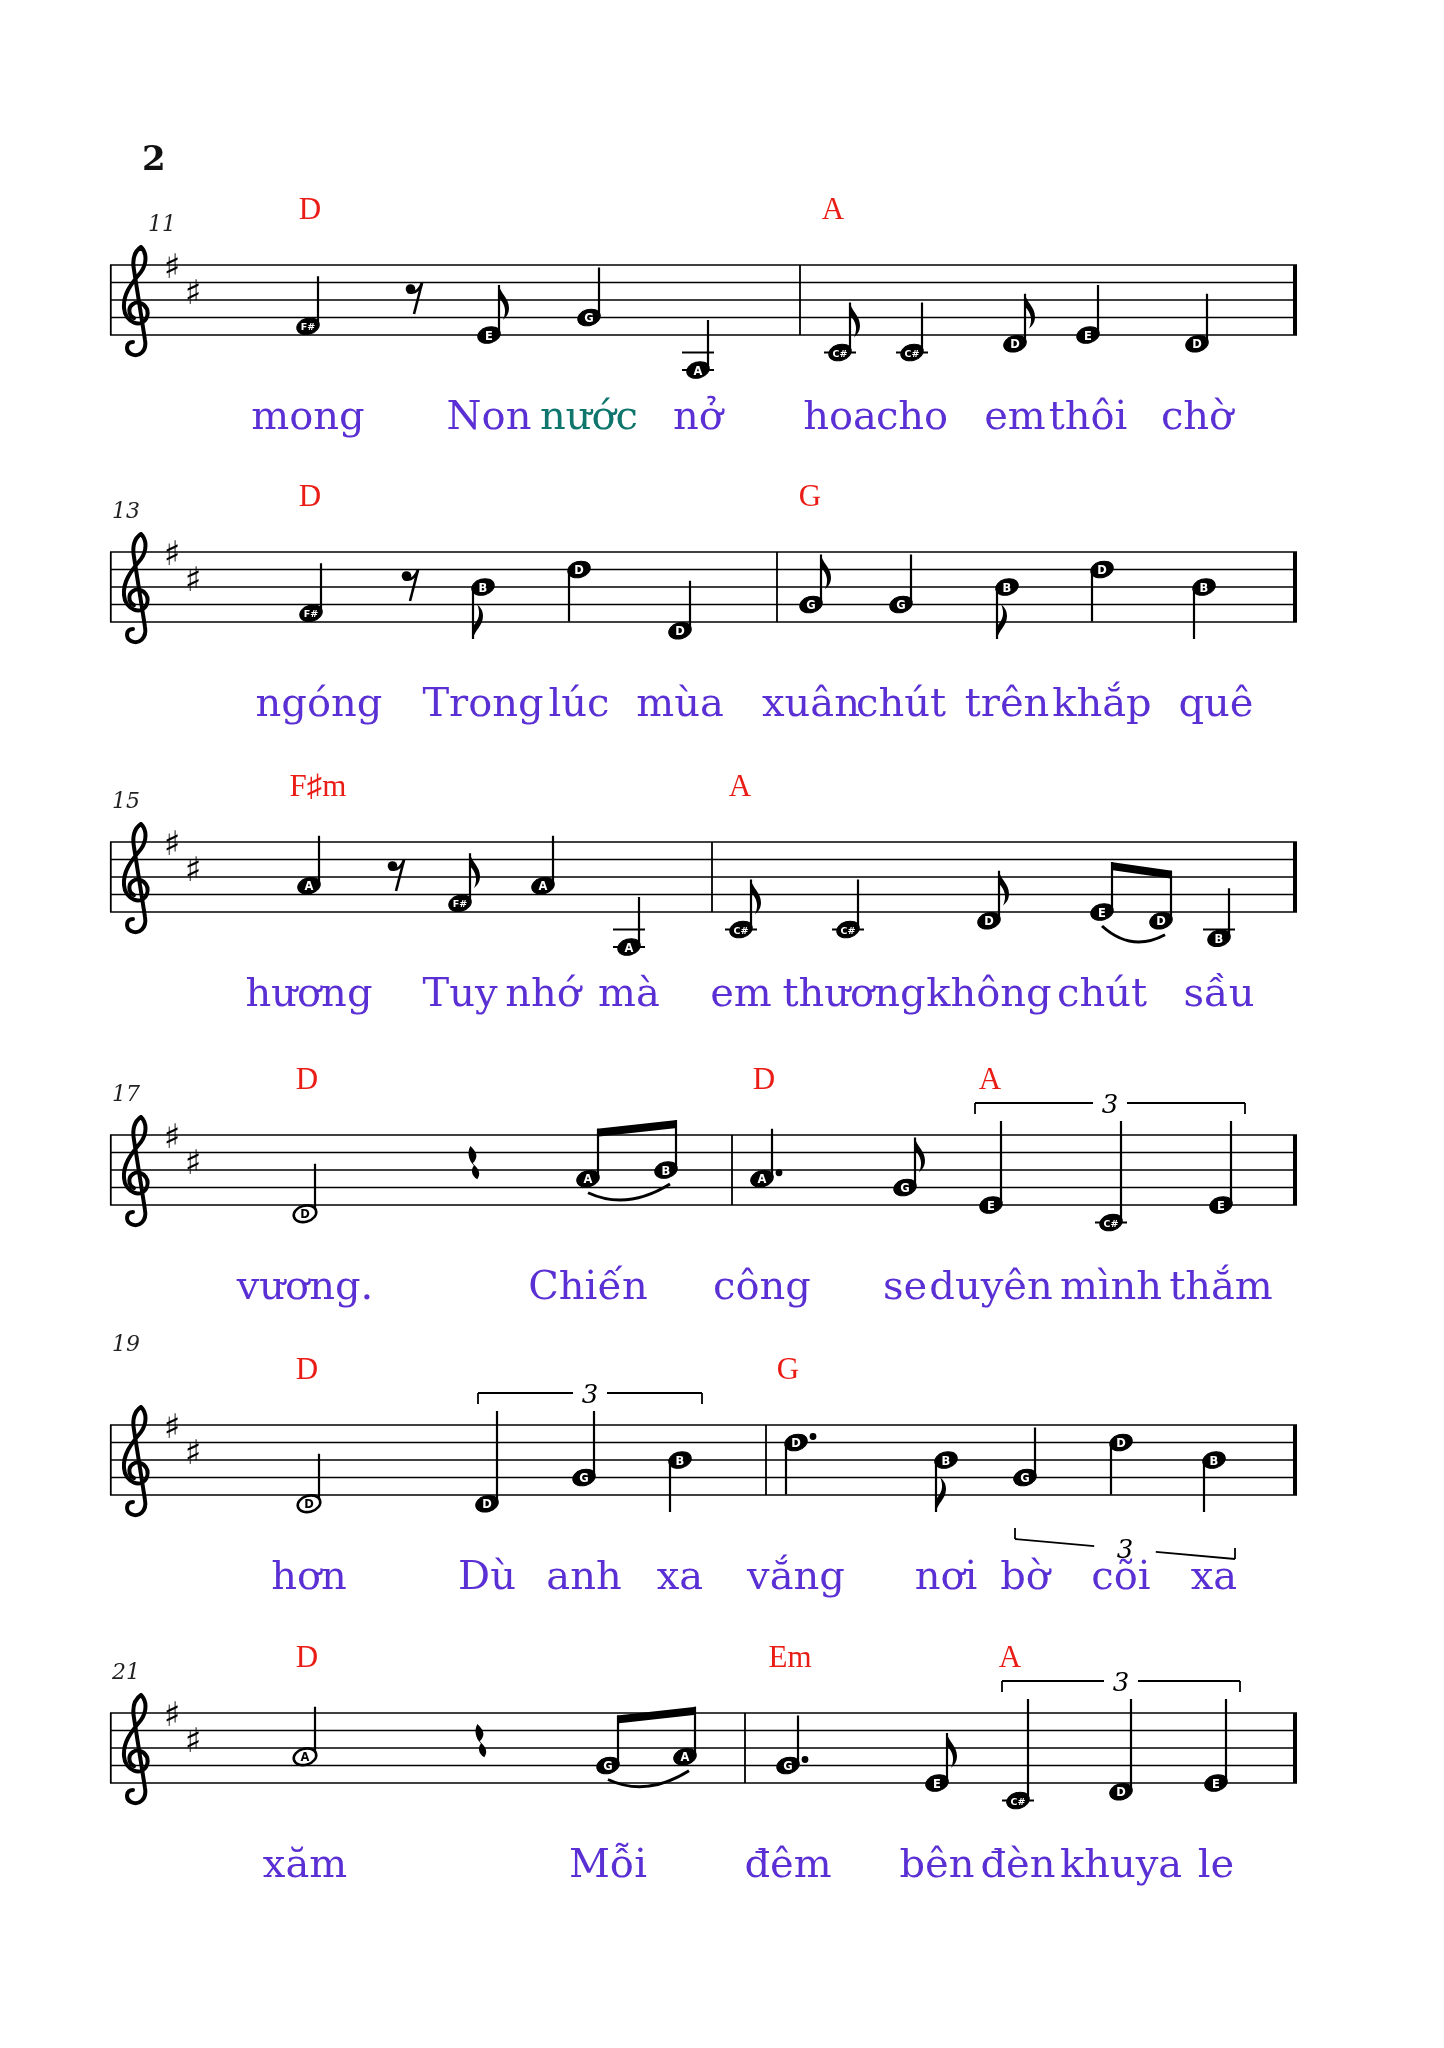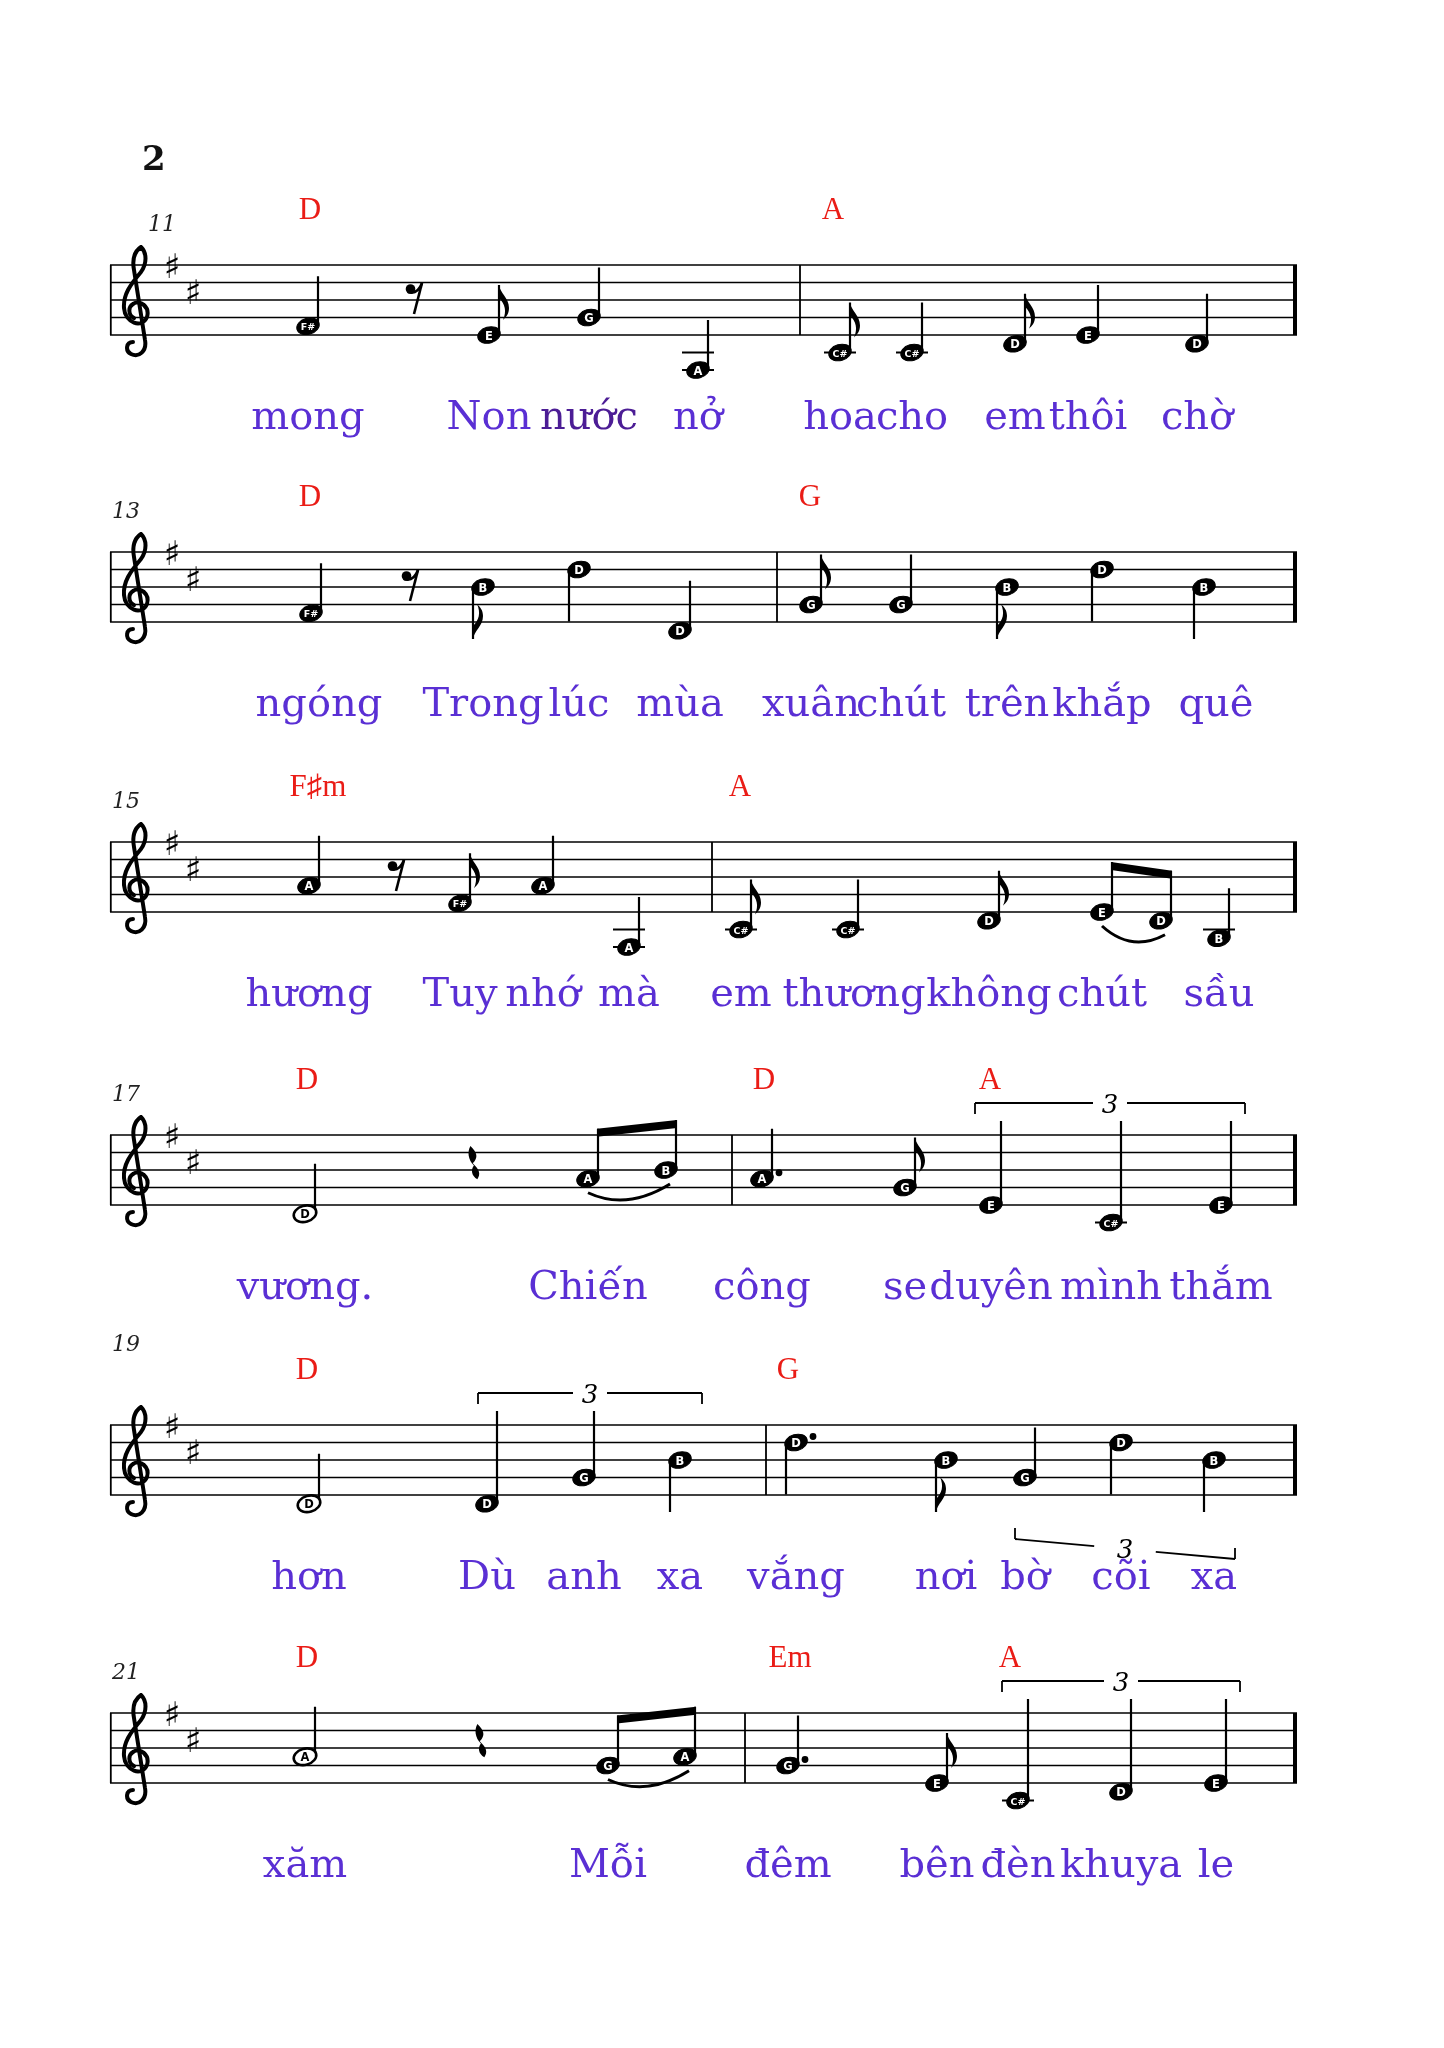--- a/index.html
+++ b/index.html
@@ -334,21 +334,21 @@
           <text x="1121" y="1682" font-size="26" fill="#000000" text-anchor="middle" dominant-baseline="central" font-family="&quot;DejaVu Serif&quot;, serif" font-style="italic">3</text>
         </g>
       </g>
     </svg>
   <div class="pageno">2</div>
 <div class="mnum" style="left: 116px; top: 211px; margin-left: 32px;">11</div>
     <div class="chord" style="left: 310px; top: 193px; color: rgb(234, 28, 22);">D</div>
     <div class="chord" style="left: 833px; top: 193px; color: rgb(234, 28, 22);">A</div>
     <div class="lyric" style="left: 308px; top: 395px; color: rgb(90, 47, 212);">mong</div>
     <div class="lyric" style="left: 489px; top: 395px; color: rgb(90, 47, 212);">Non</div>
-    <div class="lyric" style="left: 589px; top: 395px; color: #4c1d95;">nước</div>
+    <div class="lyric" style="left: 589px; top: 395px; color: #0f766e;">nước</div>
     <div class="lyric" style="left: 698px; top: 395px; color: rgb(90, 47, 212);">nở</div>
     <div class="lyric" style="left: 840px; top: 395px; color: rgb(90, 47, 212);">hoa</div>
     <div class="lyric" style="left: 912px; top: 395px; color: rgb(90, 47, 212);">cho</div>
     <div class="lyric" style="left: 1015px; top: 395px; color: rgb(90, 47, 212);">em</div>
     <div class="lyric" style="left: 1088px; top: 395px; color: rgb(90, 47, 212);">thôi</div>
     <div class="lyric" style="left: 1197px; top: 395px; color: rgb(90, 47, 212);">chờ</div>
     <div class="mnum" style="left: 112px; top: 498px;">13</div>
     <div class="chord" style="left: 310px; top: 480px; color: rgb(234, 28, 22);">D</div>
     <div class="chord" style="left: 810px; top: 480px; color: rgb(234, 28, 22);">G</div>
     <div class="lyric" style="left: 311px; top: 682px; color: rgb(90, 47, 212); margin-left: 8px;">ngóng</div>

